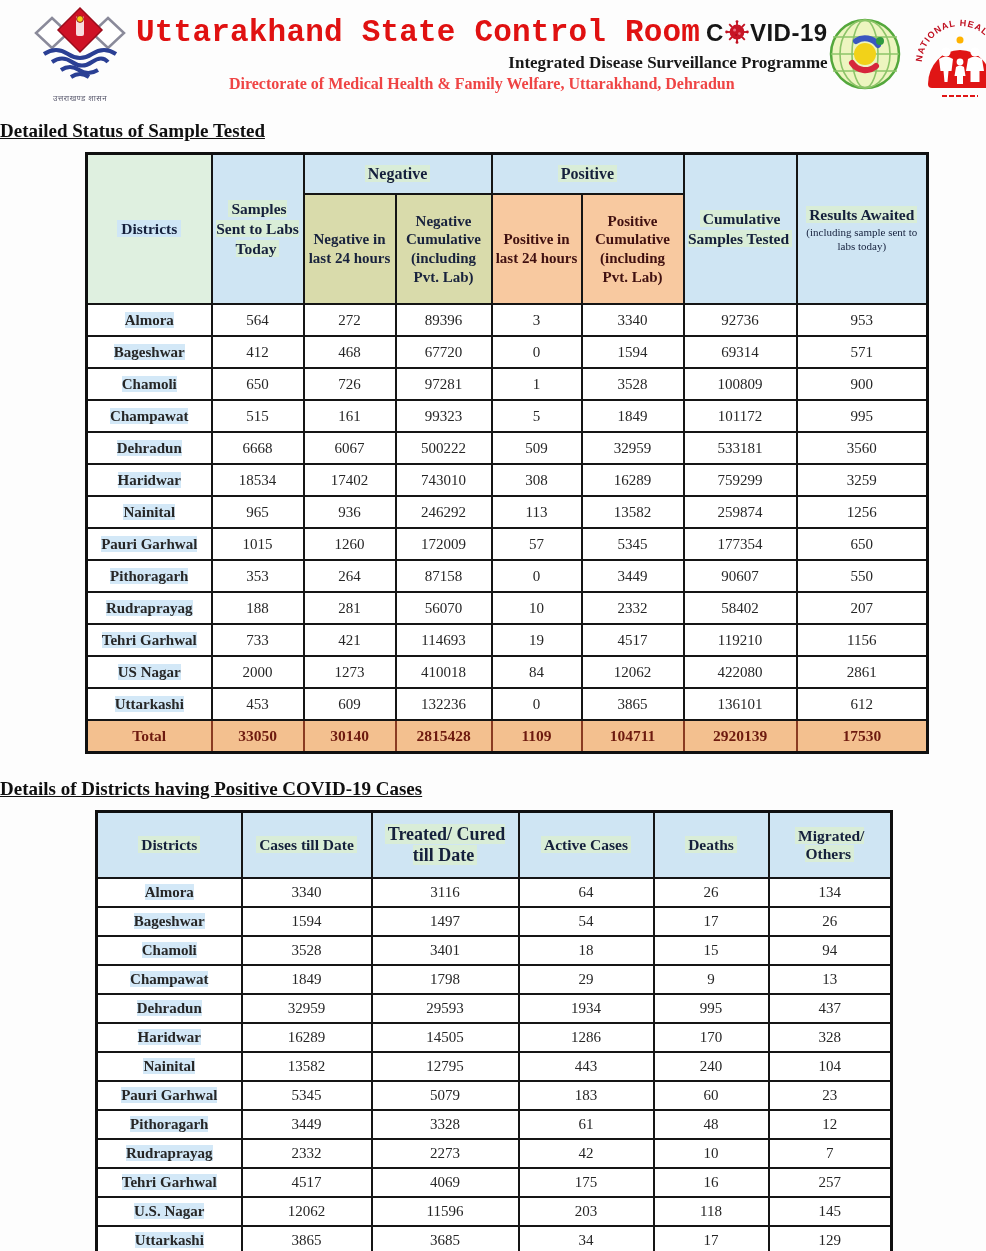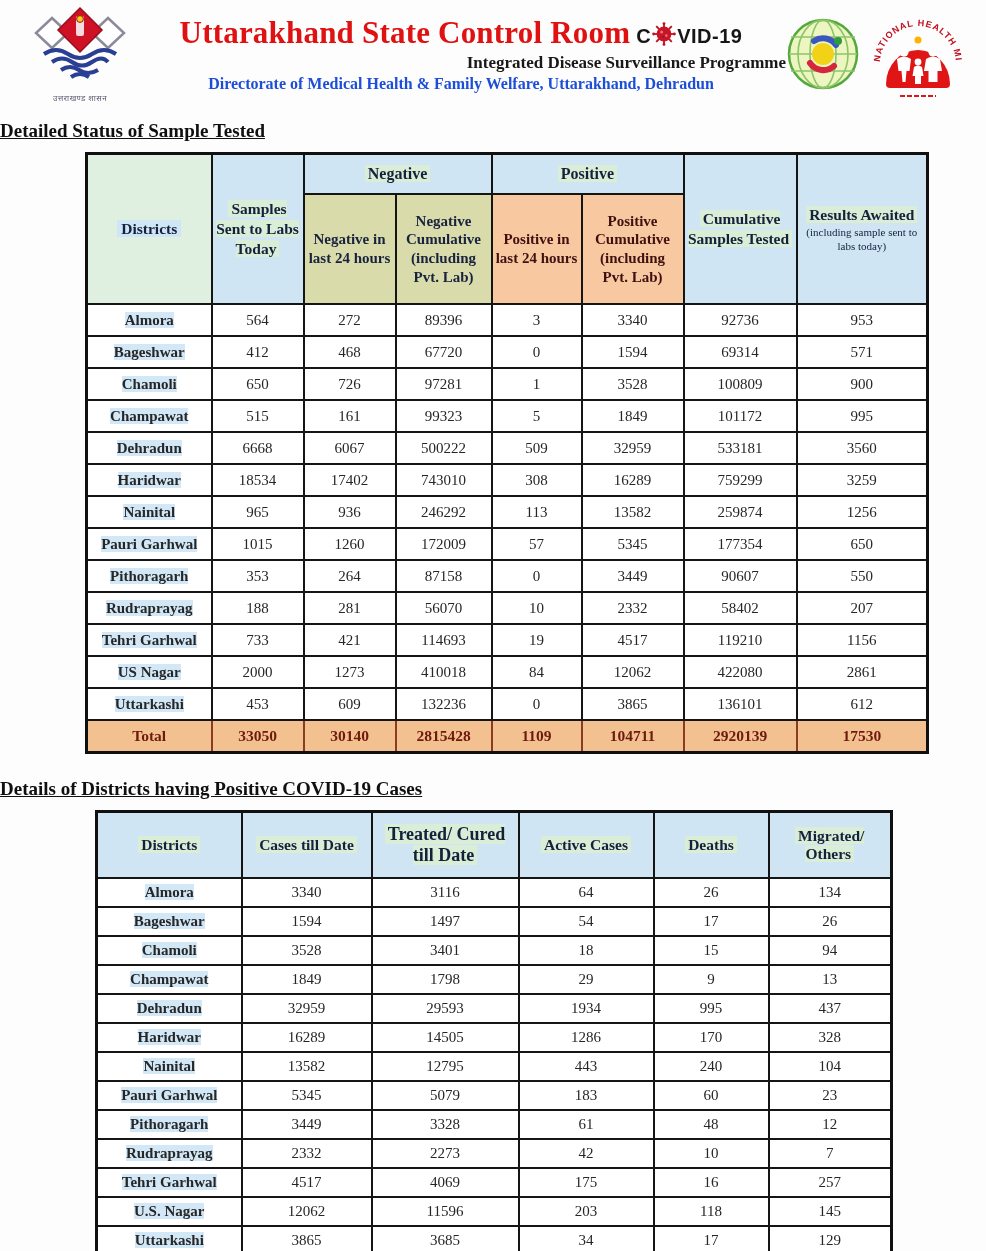--- a/index.html
+++ b/index.html
@@ -6,25 +6,25 @@
   .page{
     width:986px;height:1251px;background:#fdfdfd;position:relative;
     font-family:"Liberation Serif", serif;color:#1a1a1a;overflow:hidden;
   }
   
   .hdr{display:flex;align-items:center;padding:6px 16px 2px 24px;height:104px;box-sizing:border-box;}
   .hdr-left{width:112px;flex:0 0 auto;text-align:center;}
   .hdr-center{flex:1 1 auto;text-align:center;padding-top:2px;}
   .hdr-right{flex:0 0 auto;display:flex;align-items:center;gap:10px;margin-right:4px;}
   .title-line{white-space:nowrap;line-height:1.05;}
-  .t-red{color:#e01111;font-size:31px;font-weight:bold;letter-spacing:.2px;}
-  .t-covid{font-family:"Liberation Sans", sans-serif;font-weight:bold;font-size:20px;color:#161616;letter-spacing:.5px;margin-left:6px;}
+  .t-red{color:#e01111;font-size:31px;font-weight:bold;letter-spacing:.2px;font-family:Liberation Mono, monospace;}
+  .t-covid{font-family:"Liberation Sans", sans-serif;font-weight:bold;font-size:24px;color:#161616;letter-spacing:.5px;margin-left:6px;}
   .t-covid svg{vertical-align:-3px;margin:0 1px;}
   .sub1{font-size:17px;font-weight:bold;margin-top:3px;color:#181818;text-align:right;}
-  .sub2{font-size:16px;font-weight:bold;margin-top:2px;color:#1d4ed8;text-align:center;}
+  .sub2{font-size:16px;font-weight:bold;margin-top:2px;color:#ef4444;text-align:center;}
   .emblem-caption{font-size:8px;color:#5a5a6e;letter-spacing:.5px;}
   
   .sec-title{font-size:19px;font-weight:bold;text-decoration:underline;color:#101010;}
   .sec-title.one{margin:16px 0 10px 0;}
   .sec-title.two{margin:24px 16px 10px 0;}
   
   table{border-collapse:collapse;table-layout:fixed;}
   td,th{border:2px solid #151515;overflow:hidden;}
   .t1{margin-left:85px;width:841px;border:3px solid #101010;}
   .t2{margin-left:95px;width:795px;border:3px solid #101010;}

